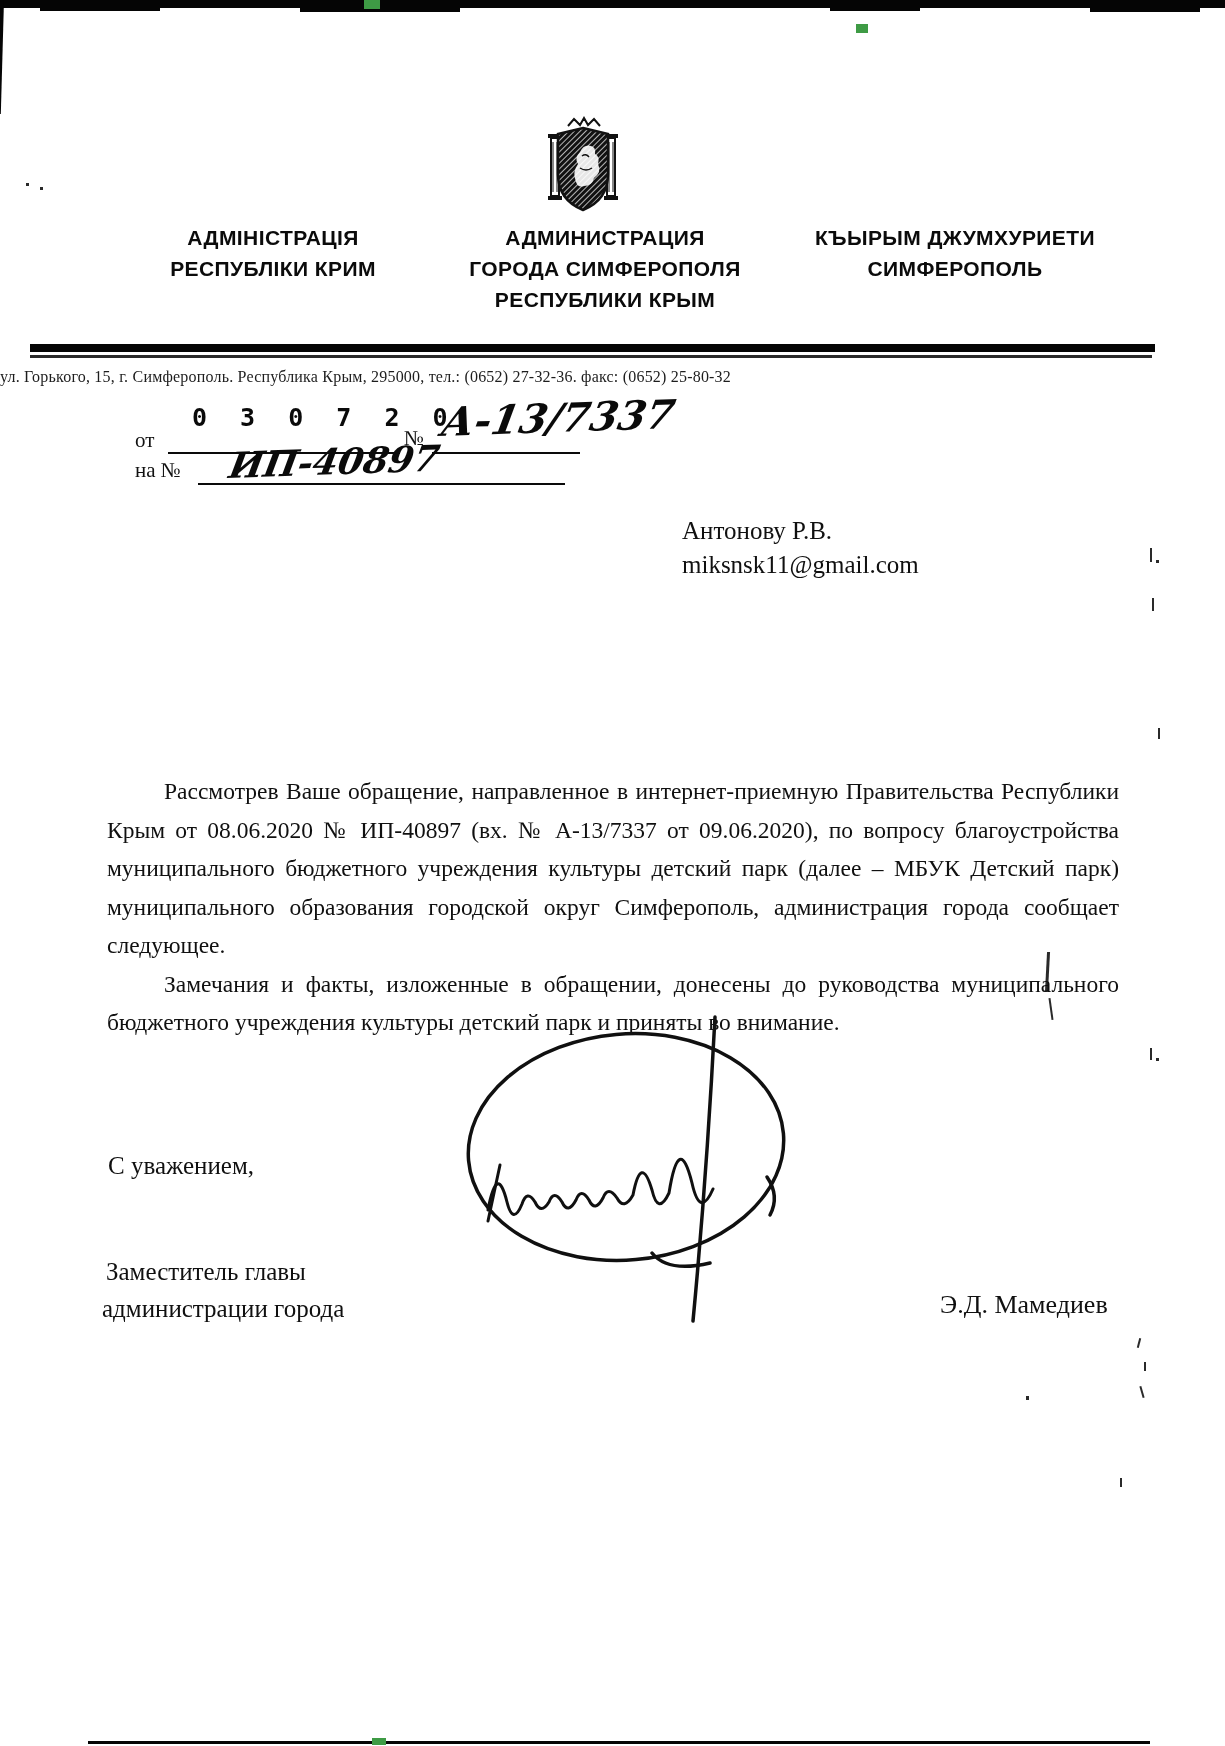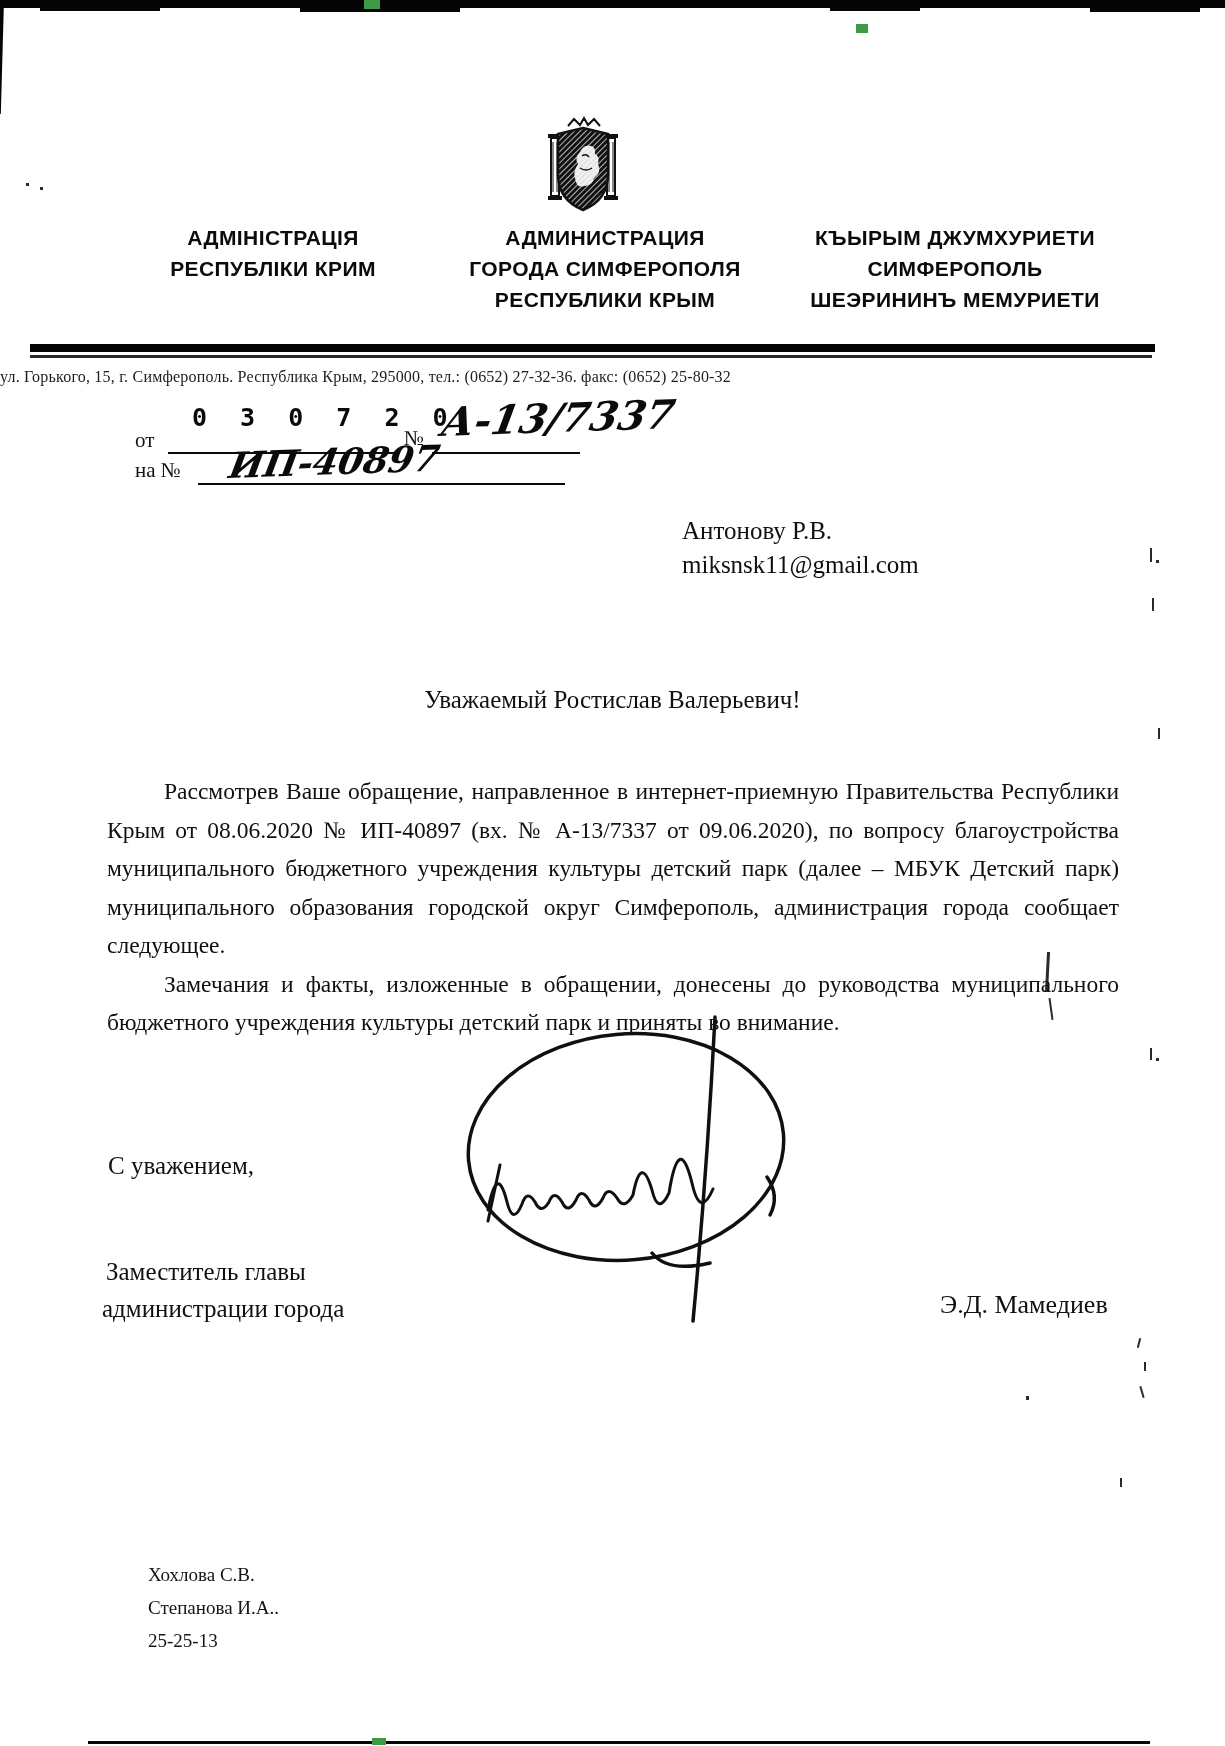--- a/index.html
+++ b/index.html
@@ -110,21 +110,20 @@
     <div>РЕСПУБЛІКИ КРИМ</div>
   </div>
   <div class="abs lh-col" style="left:445px;top:222px;width:320px;">
     <div>АДМИНИСТРАЦИЯ</div>
     <div>ГОРОДА СИМФЕРОПОЛЯ</div>
     <div>РЕСПУБЛИКИ КРЫМ</div>
   </div>
   <div class="abs lh-col" style="left:780px;top:222px;width:350px;">
     <div>КЪЫРЫМ ДЖУМХУРИЕТИ</div>
     <div>СИМФЕРОПОЛЬ</div>
-    <div>ШЕЭРИНИНЪ МЕМУРИЕТИ</div>
   </div>
 
   <div class="abs bar" style="left:30px;top:344px;width:1125px;height:8px;"></div>
   <div class="abs bar" style="left:30px;top:355px;width:1122px;height:3px;opacity:.85;"></div>
 
   <div class="abs addr" style="left:0;top:368px;width:1112px;text-align:left;">ул. Горького, 15, г. Симферополь. Республика Крым, 295000, тел.: (0652) 27-32-36. факс: (0652) 25-80-32</div>
 
   <div class="abs stamp" style="left:192px;top:403px;">0 3 0 7 2 0</div>
   <div class="abs reflabel" style="left:135px;top:428px;">от</div>
   <div class="abs uline" style="left:168px;top:418px;width:232px;height:34px;"></div>
@@ -133,21 +132,20 @@
   <div class="abs uline" style="left:432px;top:418px;width:148px;height:34px;"></div>
   <div class="abs reflabel" style="left:135px;top:458px;">на №</div>
   <div class="abs script" style="left:226px;top:444px;font-size:36px;">ИП-40897</div>
   <div class="abs uline" style="left:198px;top:450px;width:367px;height:33px;"></div>
 
   <div class="abs recipient" style="left:682px;top:514px;">
     <div>Антонову Р.В.</div>
     <div class="email">miksnsk11@gmail.com</div>
   </div>
 
-  <div class="abs salutation" style="left:0;top:686px;width:1225px;text-align:center;">Уважаемый Ростислав Валерьевич!</div>
 
   <div class="abs bodytext" style="left:107px;top:772px;">
     <p>Рассмотрев Ваше обращение, направленное в интернет-приемную Правительства Республики Крым от 08.06.2020 № ИП-40897 (вх. № А-13/7337 от 09.06.2020), по вопросу благоустройства муниципального бюджетного учреждения культуры детский парк (далее – МБУК Детский парк) муниципального образования городской округ Симферополь, администрация города сообщает следующее.</p>
     <p>Замечания и факты, изложенные в обращении,  донесены до руководства муниципального бюджетного учреждения культуры детский парк и приняты во внимание.</p>
   </div>
 
   <div class="abs plain" style="left:108px;top:1152px;font-family:Liberation Serif, serif;">С уважением,</div>
 
   <svg class="abs sig-svg" style="left:430px;top:1005px;" width="400" height="330" viewBox="0 0 400 330">
     <ellipse cx="196" cy="142" rx="158" ry="113" transform="rotate(-5 196 142)" stroke-width="3.5"></ellipse>
@@ -155,19 +153,14 @@
     <path d="M70 160 l -12 56" stroke-width="3"></path>
     <path d="M58 205 q 9 -48 19 -8 q 6 24 15 2 q 5 -15 13 -2 q 6 13 14 0 q 5 -13 13 0 q 6 13 14 -2 q 5 -13 13 0 q 6 13 14 -2 q 5 -13 14 0 q 7 13 16 -3 q 8 -42 19 -5 q 6 26 17 3 q 10 -62 23 -10 q 8 36 21 6" stroke-width="3"></path>
     <path d="M337 172 q 13 19 3 38" stroke-width="3.5"></path>
     <path d="M222 248 q 16 20 58 10" stroke-width="3.5"></path>
   </svg>
 
   <div class="abs plain" style="left:106px;top:1258px;">Заместитель  главы</div>
   <div class="abs plain" style="left:102px;top:1295px;">администрации города</div>
   <div class="abs plain" style="left:940px;top:1290px;font-size:26px;">Э.Д. Мамедиев</div>
 
-  <div class="abs footer" style="left:148px;top:1558px;">
-    <div>Хохлова С.В.</div>
-    <div>Степанова И.А..</div>
-    <div>25-25-13</div>
-  </div>
 
 </div>
 
 </body></html>

